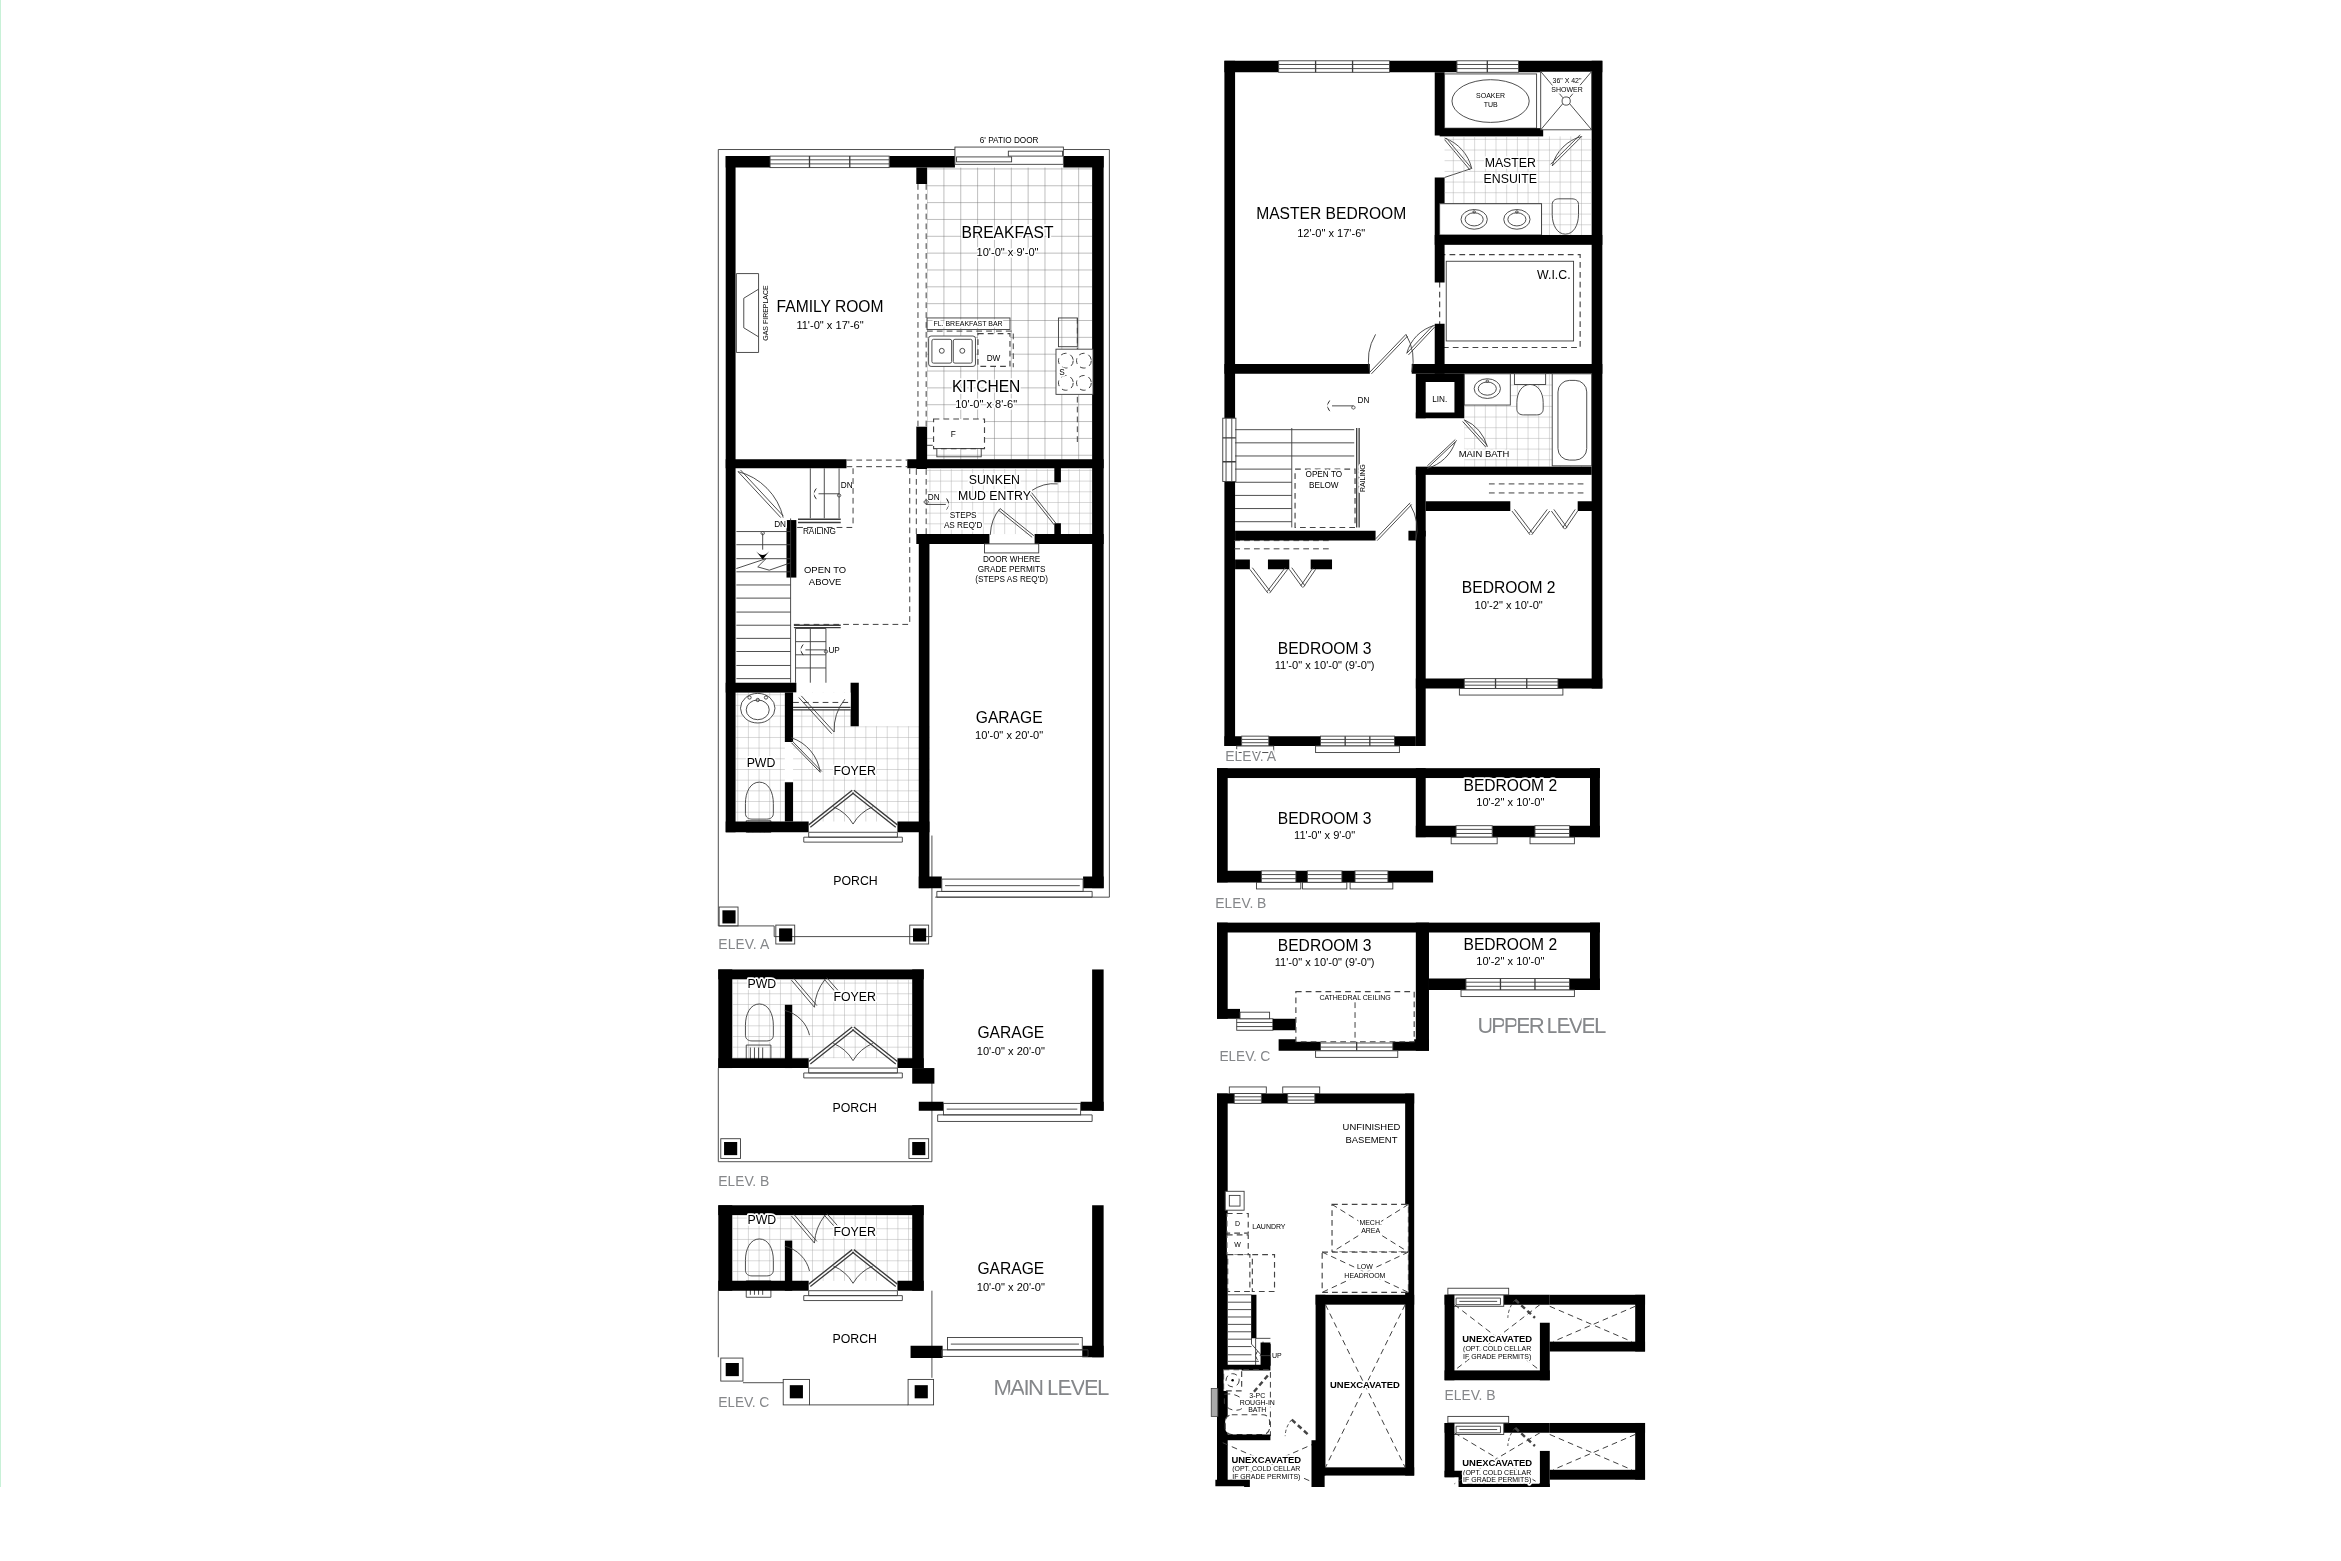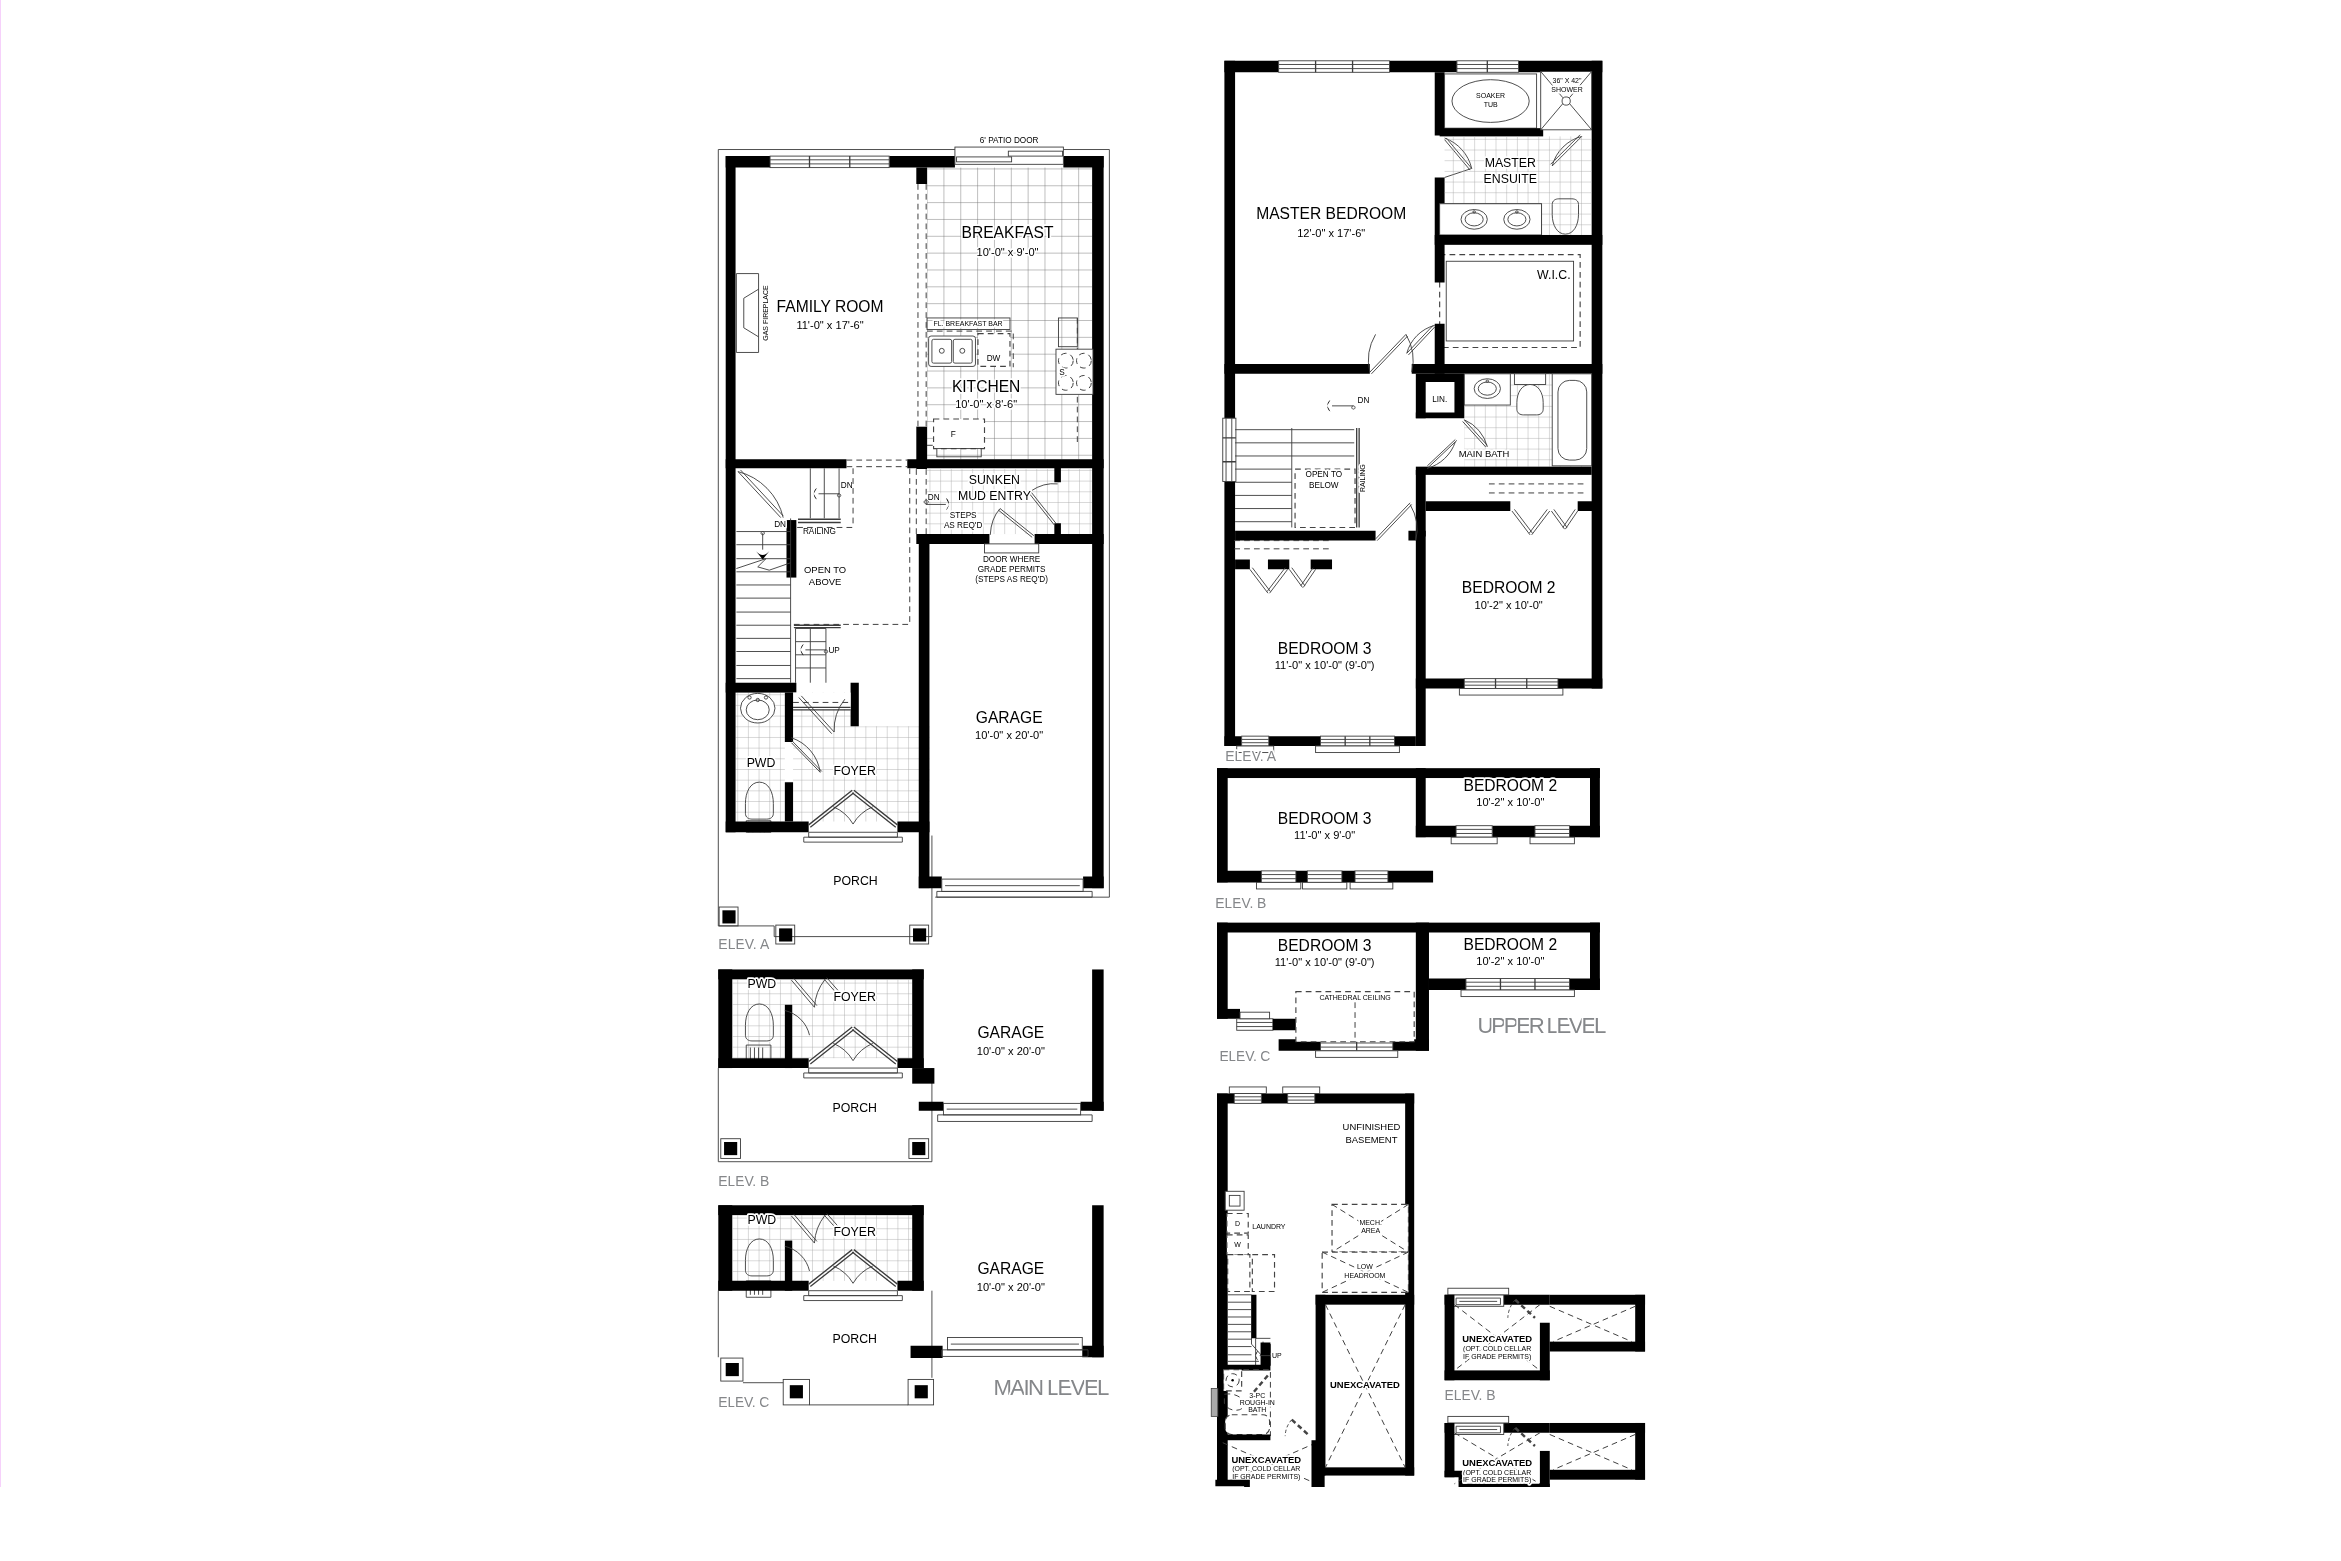--- a/index.html
+++ b/index.html
@@ -1,16 +1,16 @@
 <!DOCTYPE html>
 <html style="font-size:13px"><head>
 <meta charset="utf-8">
 <style>
 html,body{margin:0;padding:0;background:#fff;}
-#page{width:2342px;height:1487px;position:relative;background:#d946ef;overflow:hidden;}
+#page{width:2342px;height:1487px;position:relative;background:#22c55e;overflow:hidden;}
 svg{position:absolute;left:0;top:0;}
 text{font-family:"Liberation Sans",sans-serif;fill:#000;paint-order:stroke;stroke:#fff;stroke-width:4px;stroke-linejoin:round;}
 .rm{font-size:19px;}
 .dim{font-size:13.5px;}
 .md{font-size:15px;}
 .sm{font-size:11.5px;}
 .xs{font-size:10px;}
 .xxs{font-size:8.5px;}
 .gr{fill:#85878a;font-size:17px;}
 .lvl{fill:#85878a;font-size:27px;}

